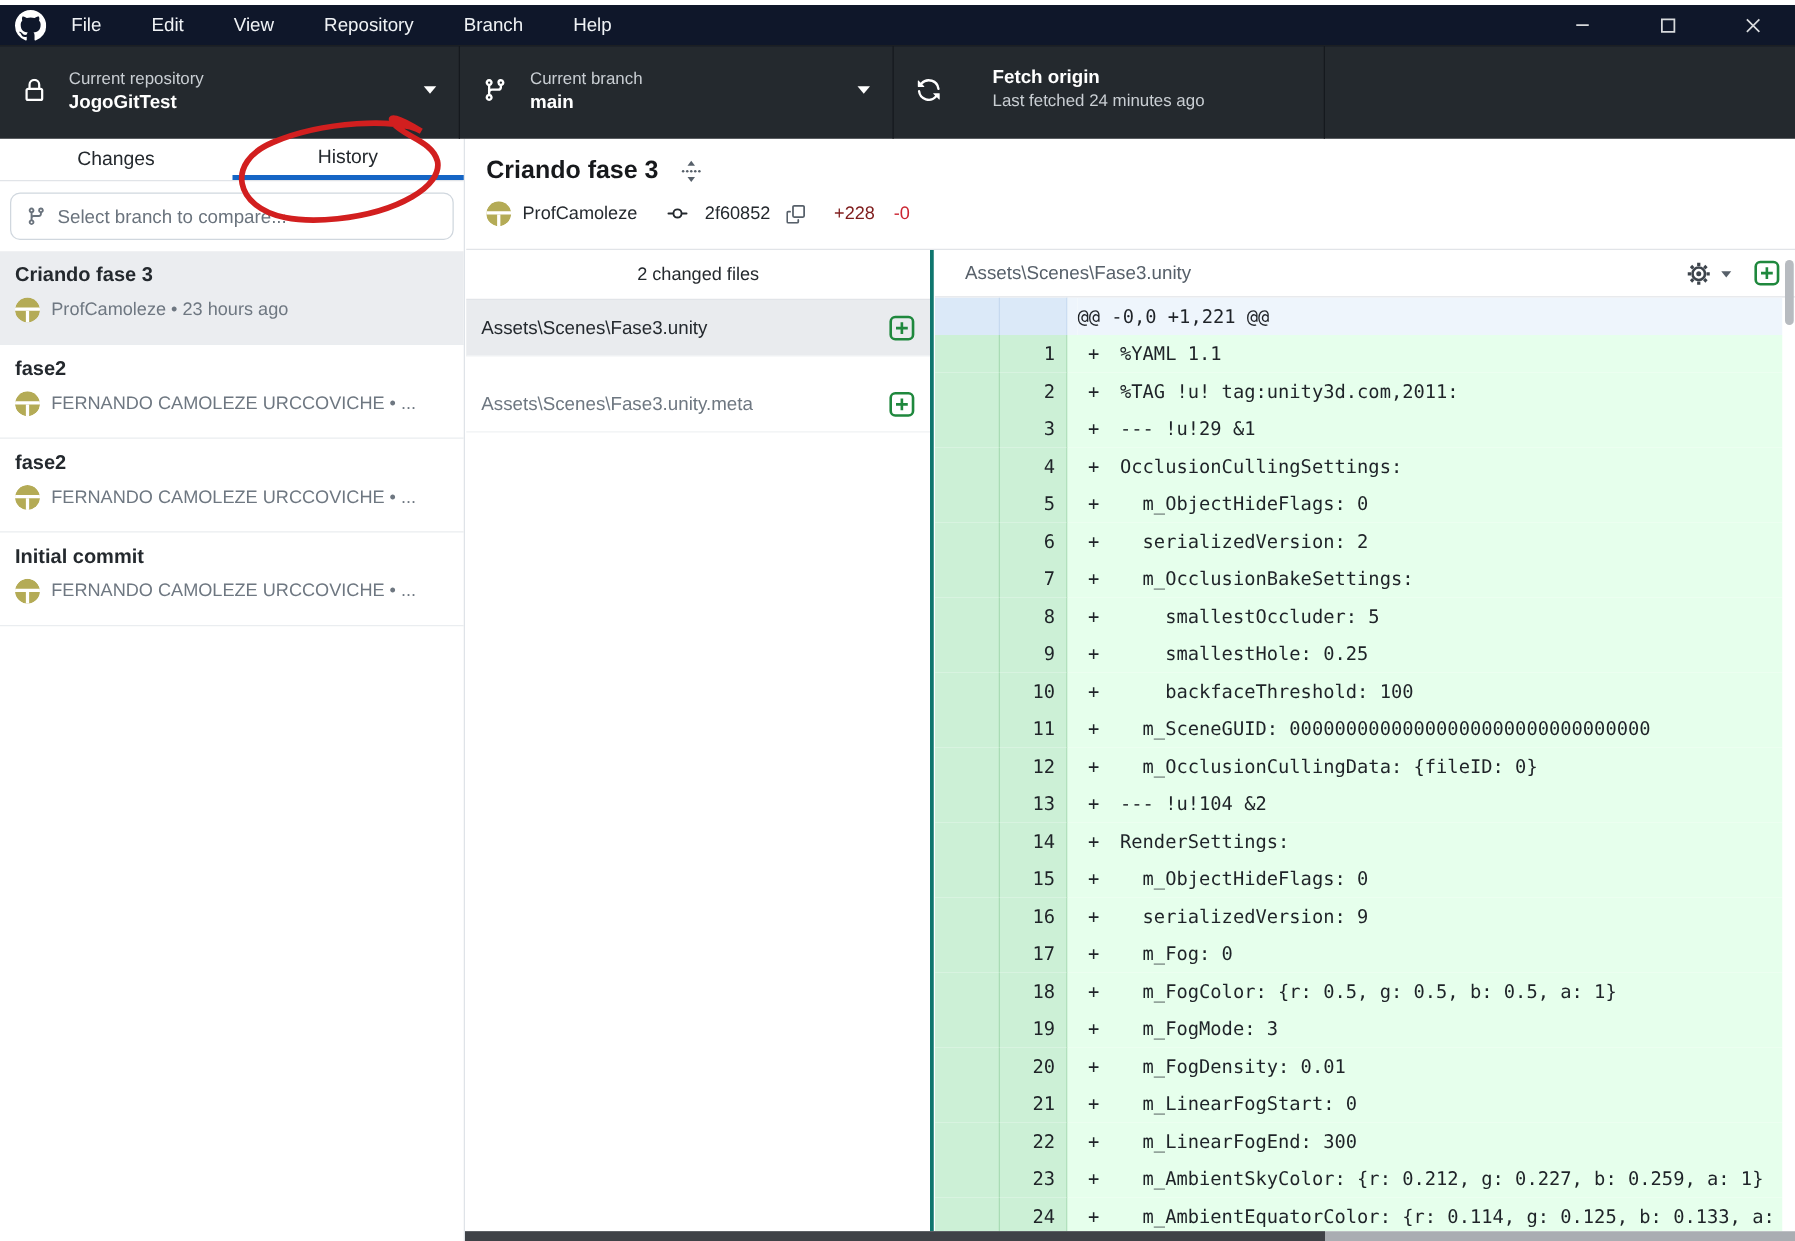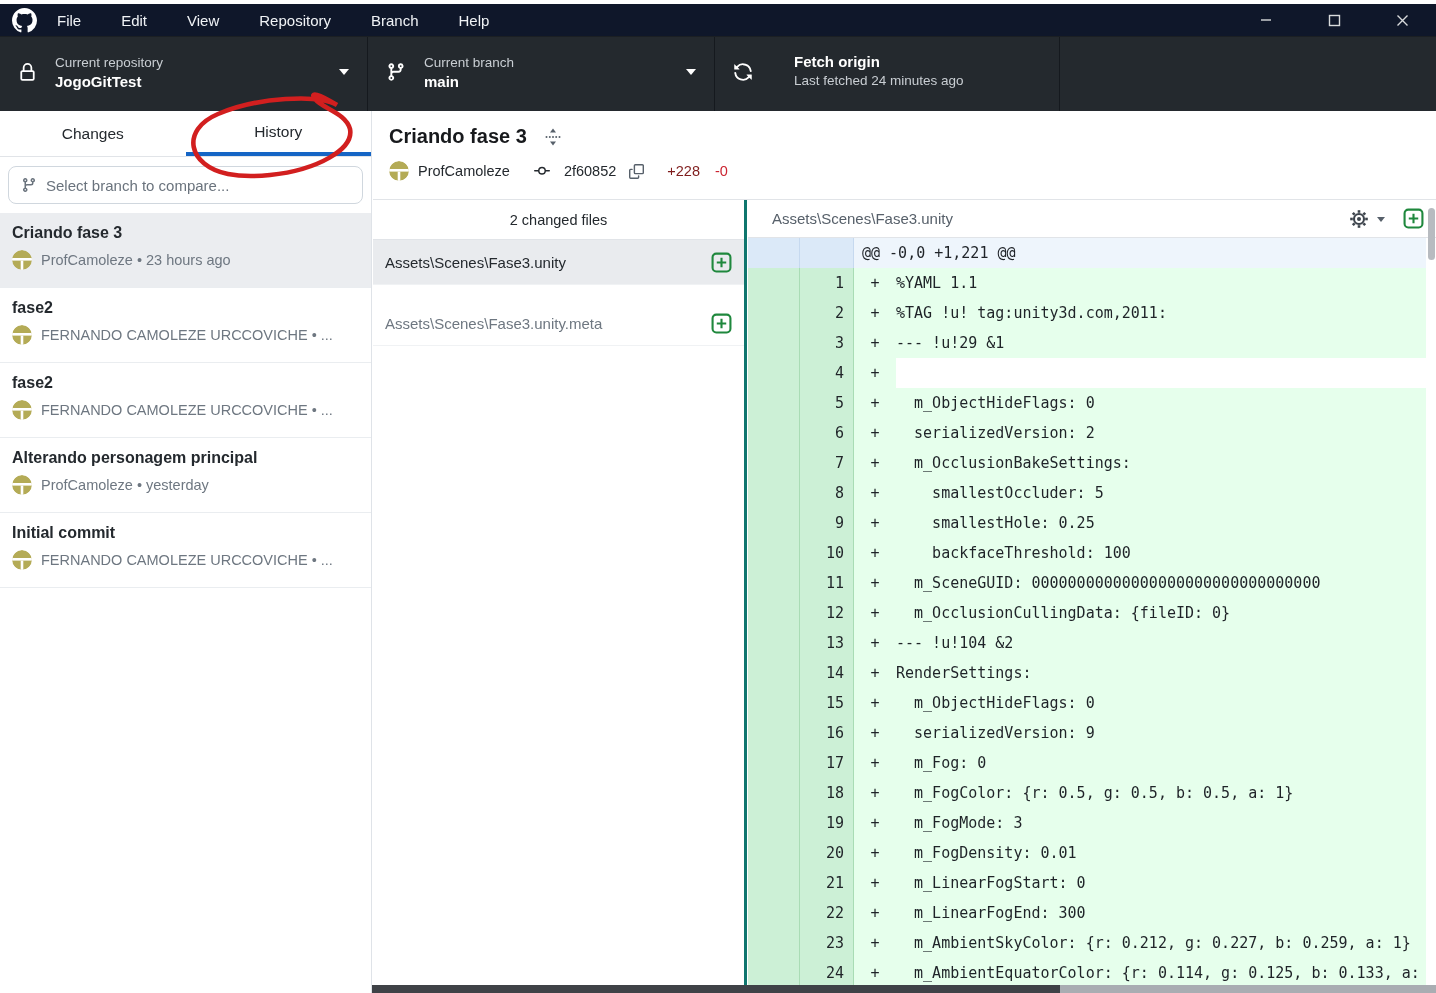--- a/index.html
+++ b/index.html
@@ -23,21 +23,21 @@
   .tool-btn .tvalue { font-size:15px; color:#fff; font-weight:bold; }
   .tool-repo { width:368px; }
   .tool-branch { width:347px; }
   .tool-fetch { width:345px;gap:23px; }
   .tchevron { position:absolute; right:18px; top:36px; width:0; height:0;
               border-left:5px solid transparent; border-right:5px solid transparent; border-top:6px solid #fff; }
 
   
   .sidebar { position:absolute; top:111px; left:0; width:372px; bottom:0; background:#fff;
              border-right:1px solid #dfe3e8; }
-  .tabs { display:flex; height:46px; border-bottom:1px solid #e1e4e8; }
+  .tabs { display:flex; height:34px; border-bottom:1px solid #e1e4e8; }
   .tab { flex:1; display:flex; align-items:center; justify-content:center; font-size:15.5px; color:#24292e; cursor:pointer; }
   .tab.active { border-bottom:4px solid #1565c5; font-weight:400; }
   .compare-box { margin:9px 8px 9px 8px; height:38px; border:1px solid #d0d7de; border-radius:8px;
                  display:flex; align-items:center; padding:0 12px; gap:9px; color:#6a737d; font-size:15px; }
   .commit-item { padding:11px 12px 0 12px; height:75px; border-bottom:1px solid #eaedf0; }
   .commit-item.selected { background:#ebedf0; }
   .commit-title { font-size:16px; font-weight:600; color:#24292e; margin-bottom:8px; }
   .commit-byline { display:flex; align-items:center; gap:9px; font-size:14.5px; color:#6e7781; }
   .avatar { width:20px; height:20px; flex:0 0 20px; }
 
@@ -212,33 +212,20 @@
     <div class="commit-title">fase2</div>
     <div class="commit-byline">
       <svg class="avatar" viewBox="0 0 20 20">
           <g clip-path="url(#avc)">
             <circle cx="10" cy="10" r="10" fill="#b4ab56"></circle>
             <rect x="0" y="8" width="20" height="2.6" fill="#fff"></rect>
             <rect x="8.7" y="10.6" width="2.6" height="9.4" fill="#fff"></rect>
           </g>
         </svg>
       <span>FERNANDO CAMOLEZE URCCOVICHE • ...</span>
-    </div>
-  </div>
-  <div class="commit-item">
-    <div class="commit-title">Alterando personagem principal</div>
-    <div class="commit-byline">
-      <svg class="avatar" viewBox="0 0 20 20">
-          <g clip-path="url(#avc)">
-            <circle cx="10" cy="10" r="10" fill="#b4ab56"></circle>
-            <rect x="0" y="8" width="20" height="2.6" fill="#fff"></rect>
-            <rect x="8.7" y="10.6" width="2.6" height="9.4" fill="#fff"></rect>
-          </g>
-        </svg>
-      <span>ProfCamoleze • yesterday</span>
     </div>
   </div>
   <div class="commit-item">
     <div class="commit-title">Initial commit</div>
     <div class="commit-byline">
       <svg class="avatar" viewBox="0 0 20 20">
           <g clip-path="url(#avc)">
             <circle cx="10" cy="10" r="10" fill="#b4ab56"></circle>
             <rect x="0" y="8" width="20" height="2.6" fill="#fff"></rect>
             <rect x="8.7" y="10.6" width="2.6" height="9.4" fill="#fff"></rect>
@@ -363,20 +350,21 @@
         <div class="diff-row">
           <span class="old-num"></span>
           <span class="new-num">3</span>
           <span class="sign">+</span>
           <span class="code">--- !u!29 &amp;1</span>
         </div>
         <div class="diff-row">
           <span class="old-num"></span>
           <span class="new-num">4</span>
           <span class="sign">+</span>
+          <span class="code">OcclusionCullingSettings:</span>
         </div>
         <div class="diff-row">
           <span class="old-num"></span>
           <span class="new-num">5</span>
           <span class="sign">+</span>
           <span class="code">  m_ObjectHideFlags: 0</span>
         </div>
         <div class="diff-row">
           <span class="old-num"></span>
           <span class="new-num">6</span>

